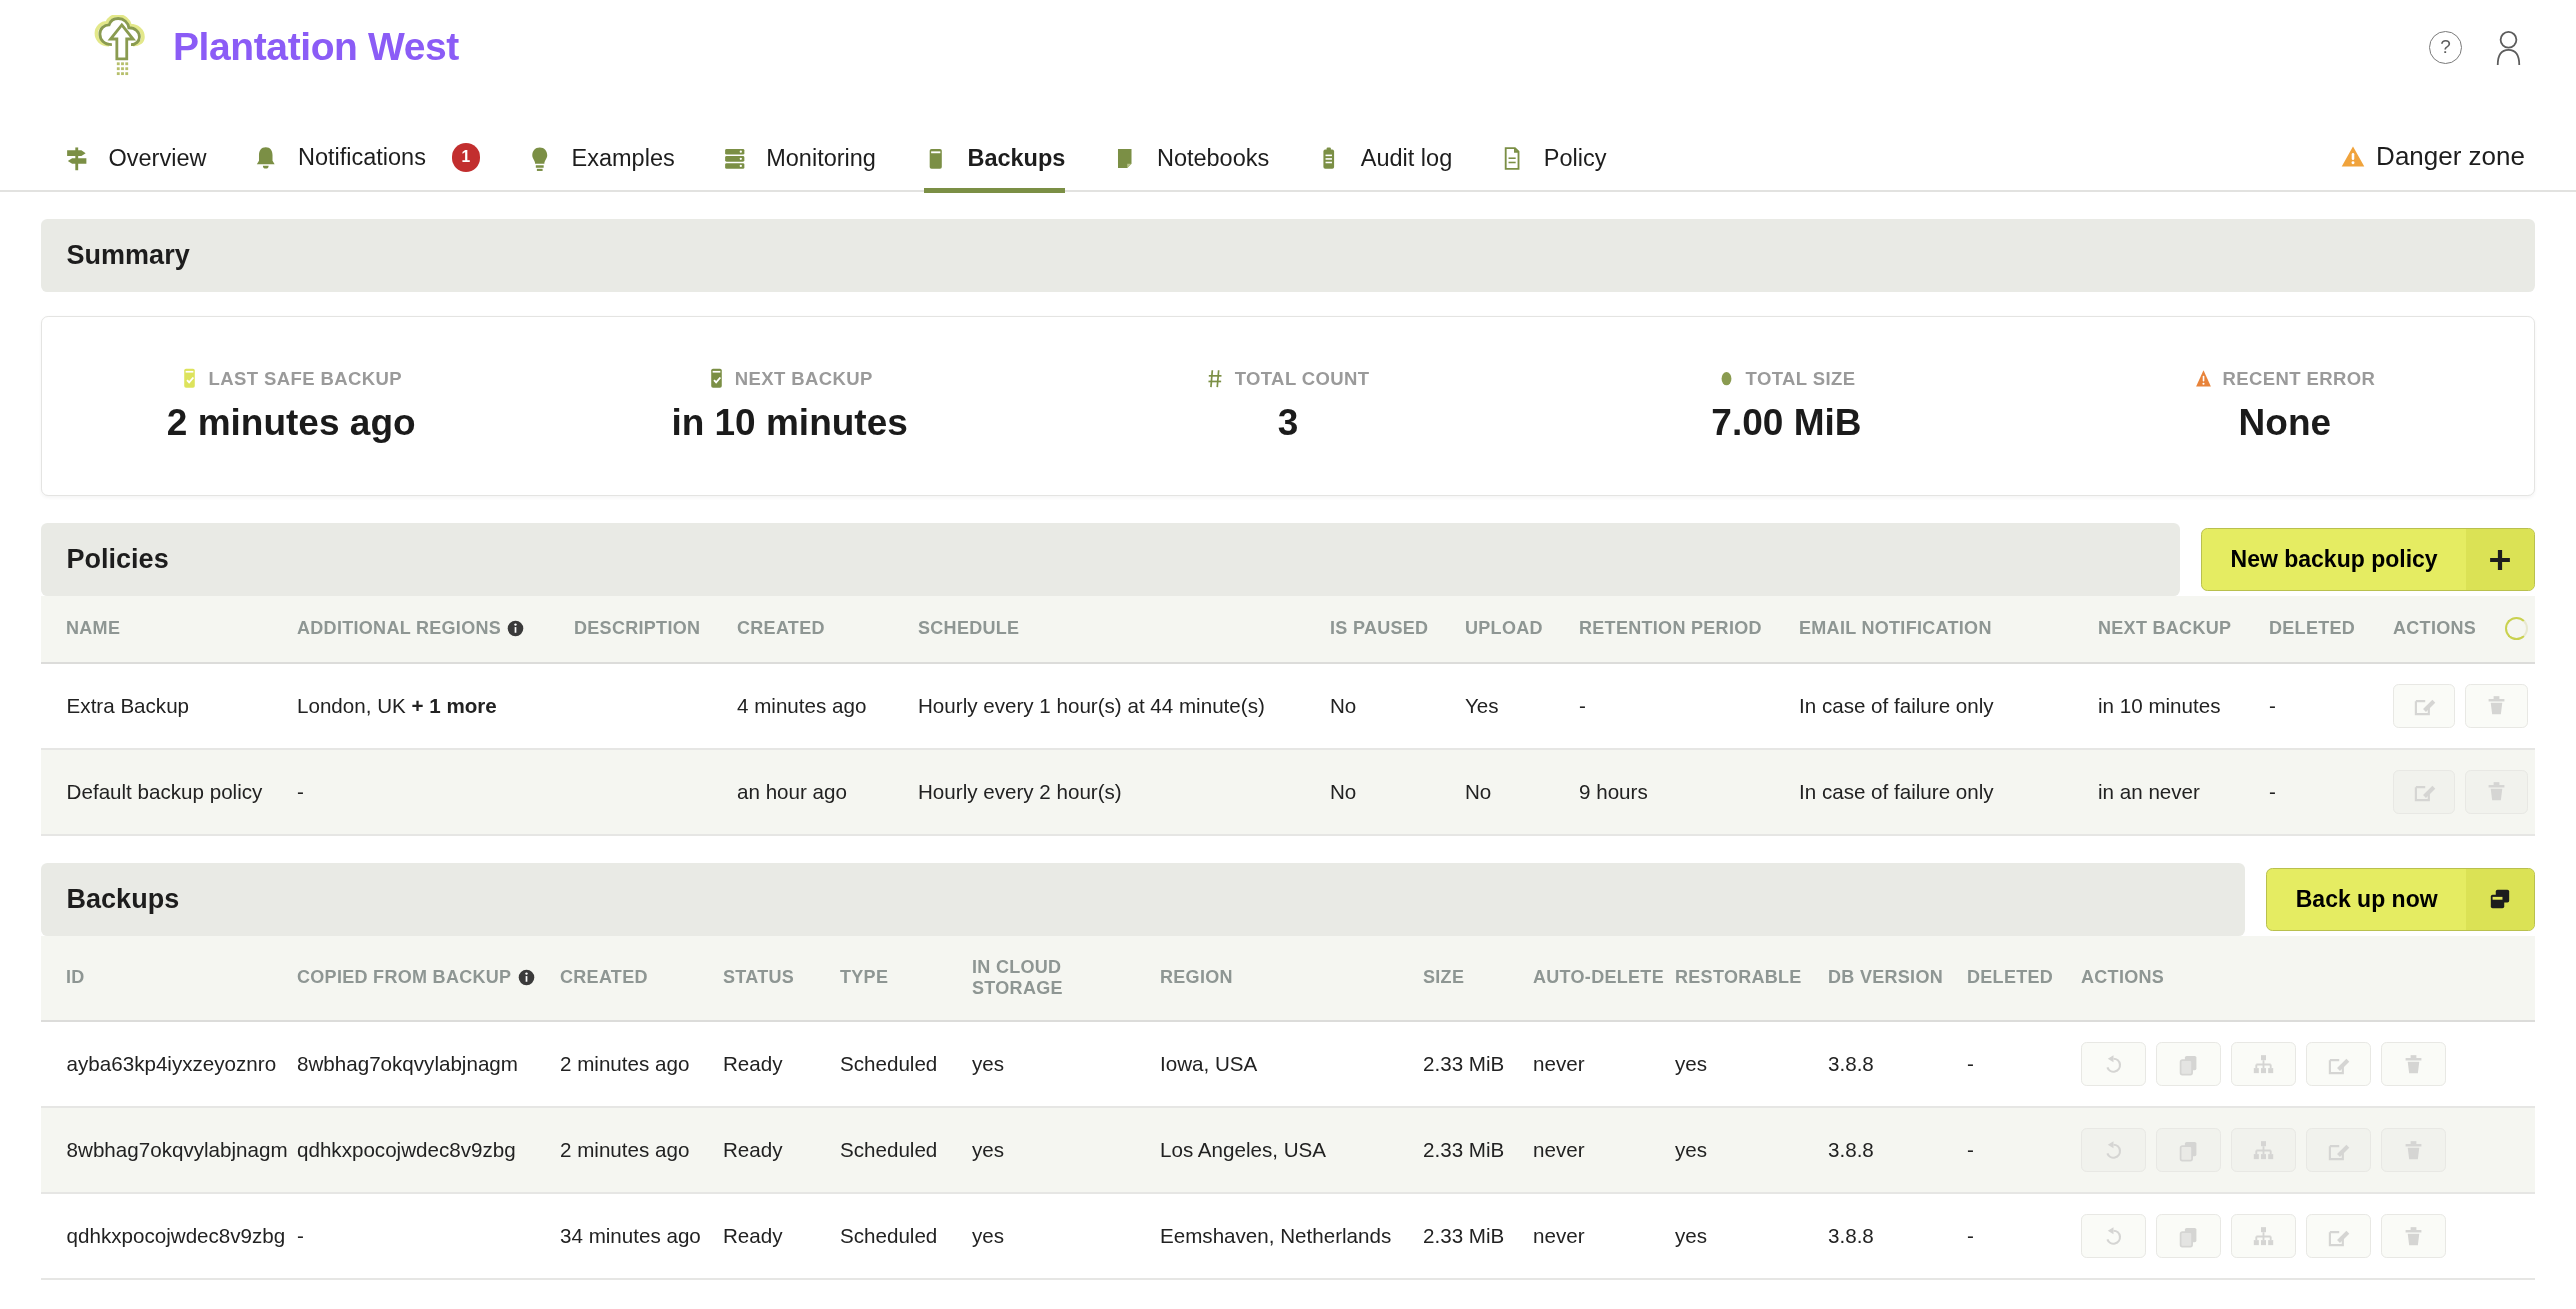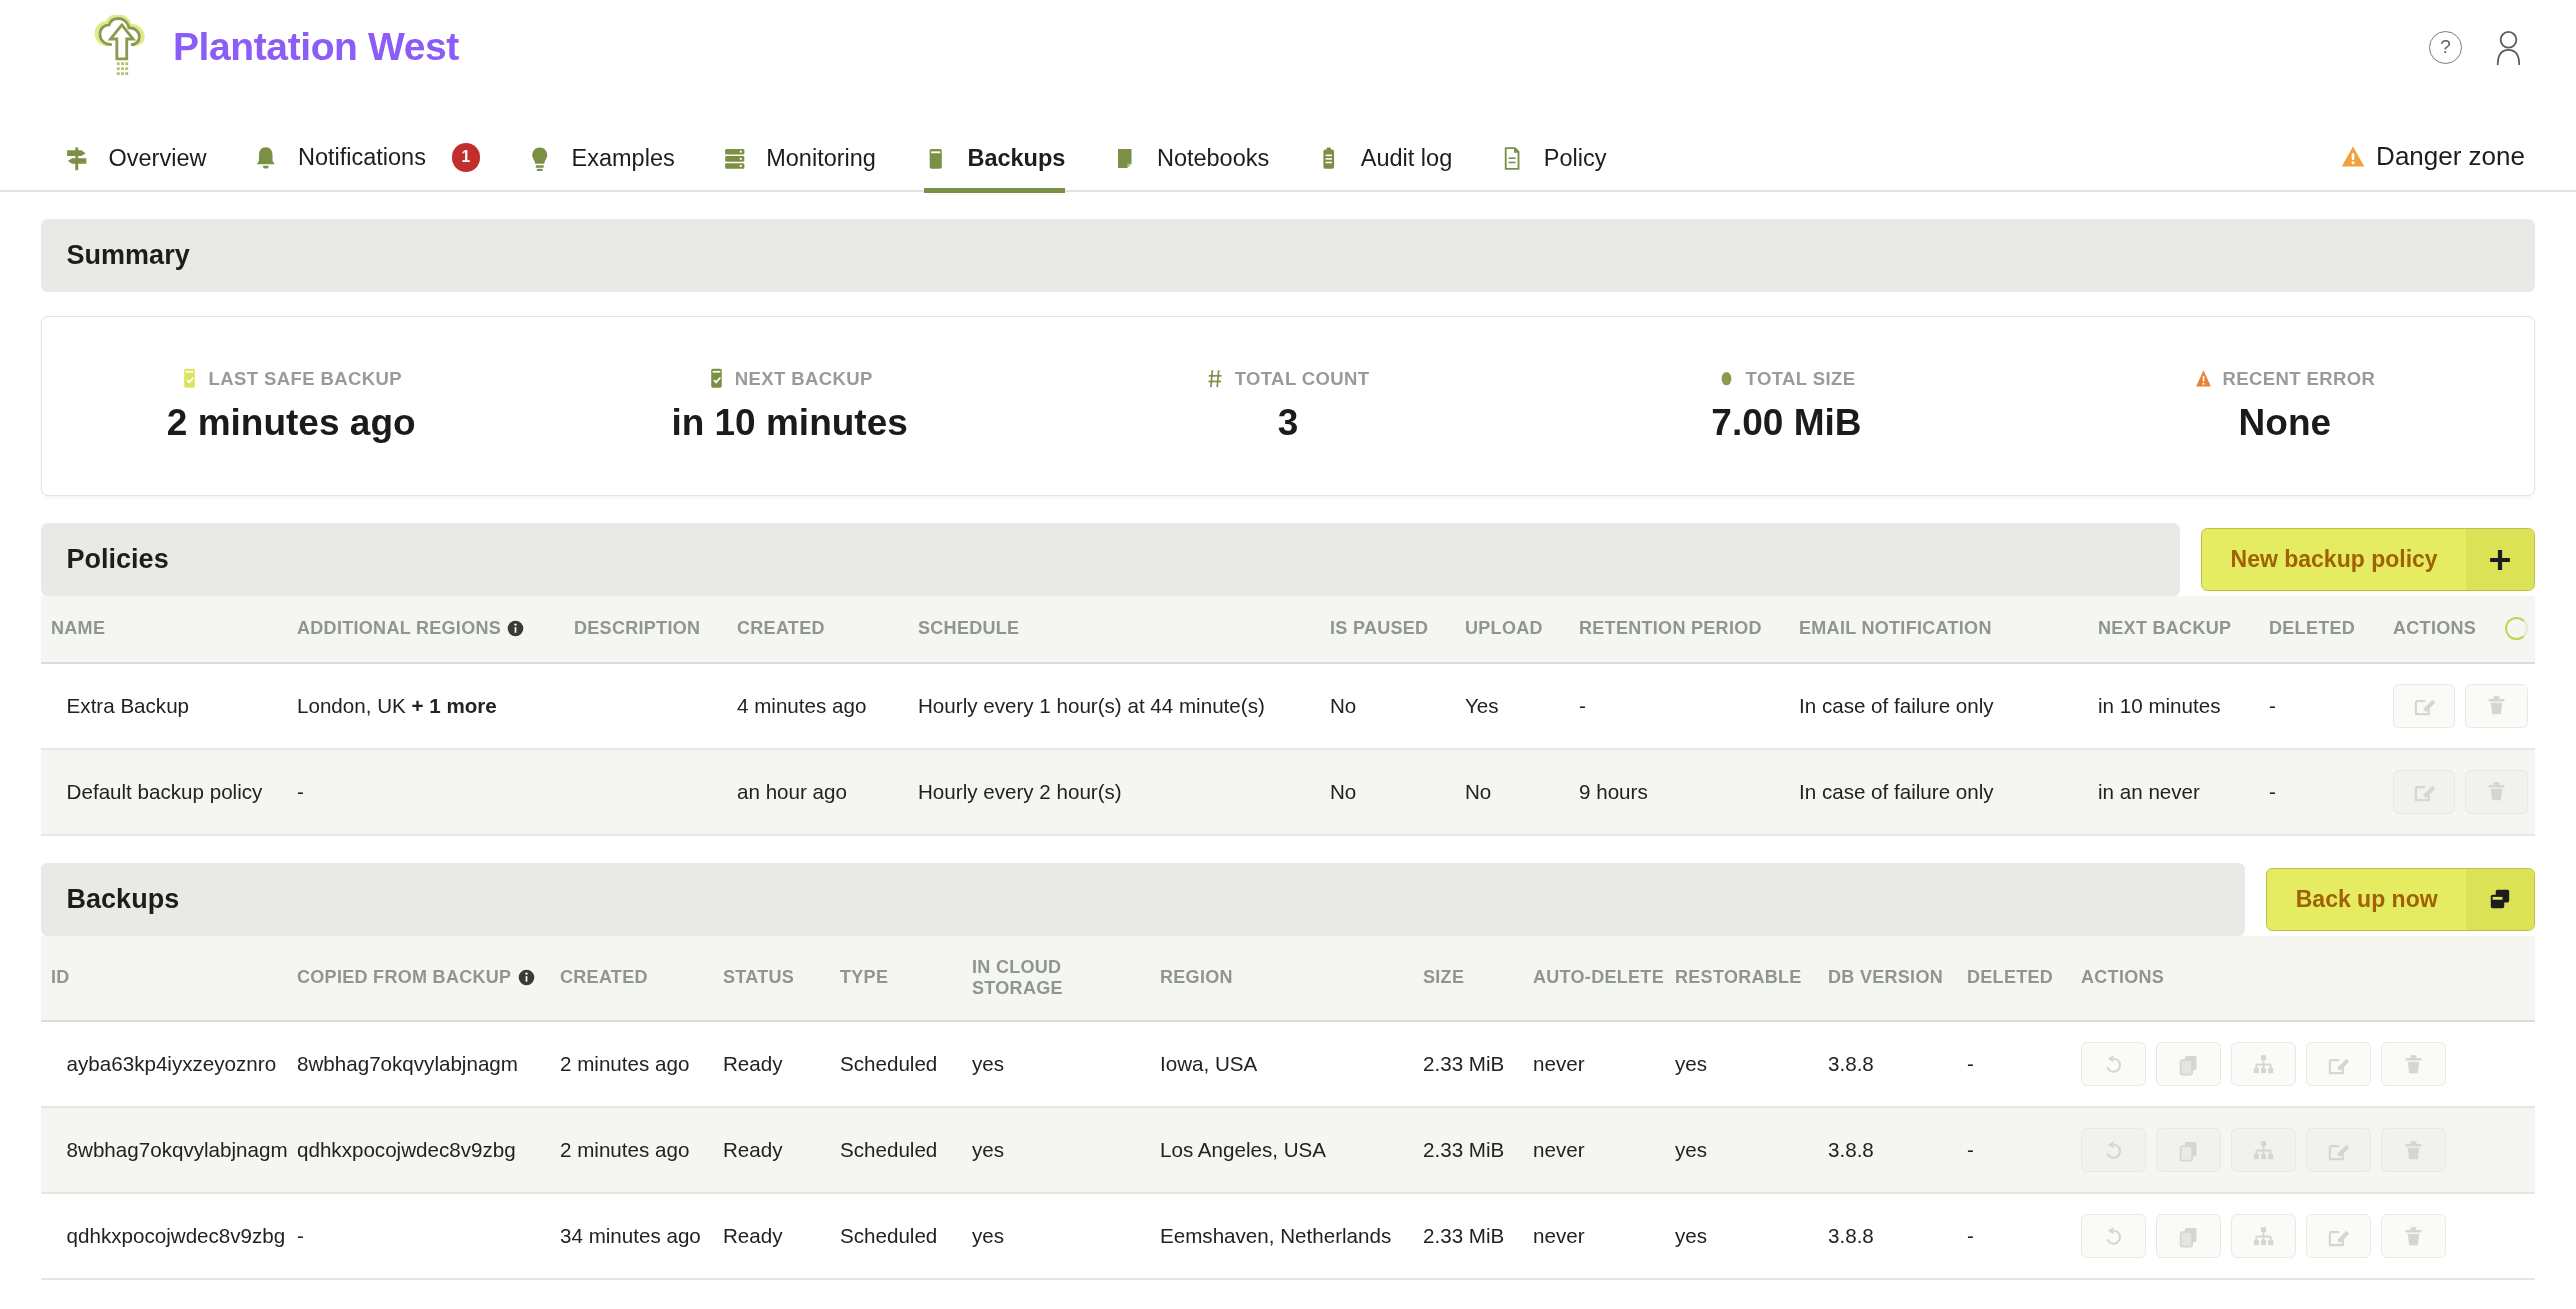--- a/index.html
+++ b/index.html
@@ -93,21 +93,21 @@
   .btn-primary {
     display: flex; align-items: stretch;
     height: 63px; border-radius: 6.4px;
     background: #e5ec62;
     border: 1.4px solid #b9c04e;
     cursor: pointer; overflow: hidden; min-width: 276px;
   }
   .btn-primary .lbl {
     flex: 1 1 auto;
     display: flex; align-items: center; justify-content: center;
-    font-size: 23px; font-weight: bold; color: #a16207;
+    font-size: 23px; font-weight: bold; color: #000000;
     padding: 0 28.4px; white-space: nowrap;
   }
   .btn-primary .ic {
     width: 68px;
     background: #dbe255;
     display: flex; align-items: center; justify-content: center;
   }
   .btn-primary .ic svg { width: 24px; height: 24px; }
 
   
@@ -136,21 +136,21 @@
   table { width: 100%; border-collapse: collapse; table-layout: fixed; }
   thead tr { background: #f5f6f1; }
   thead th {
     text-align: left;
     font-size: 18px; font-weight: bold; letter-spacing: 0.3px;
     color: #8e9693; text-transform: uppercase;
     padding: 21.3px 7.1px 21.3px 0;
     vertical-align: middle;
     border-bottom: 2.8px solid #dcdcda;
   }
-  thead th:first-child { padding-left: 10px; }
+  thead th:first-child { padding-left: 25px; }
   .th-inner { display: flex; align-items: center; gap: 6.4px; }
   .info-ic { width: 17px; height: 17px; flex:0 0 auto; display:block; }
 
   tbody td {
     font-size: 20.6px; color: #222222;
     padding: 20px 7.1px 20px 0;
     vertical-align: middle;
     border-bottom: 2.1px solid #e6e6e4;
   }
   tbody td:first-child { padding-left: 25.6px; }

